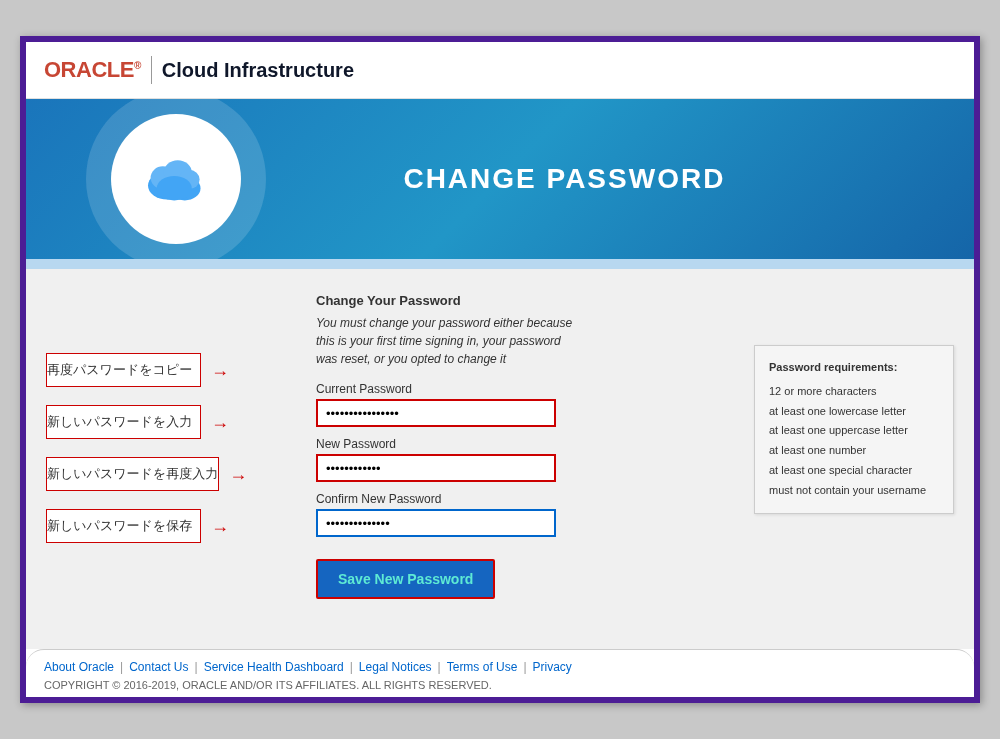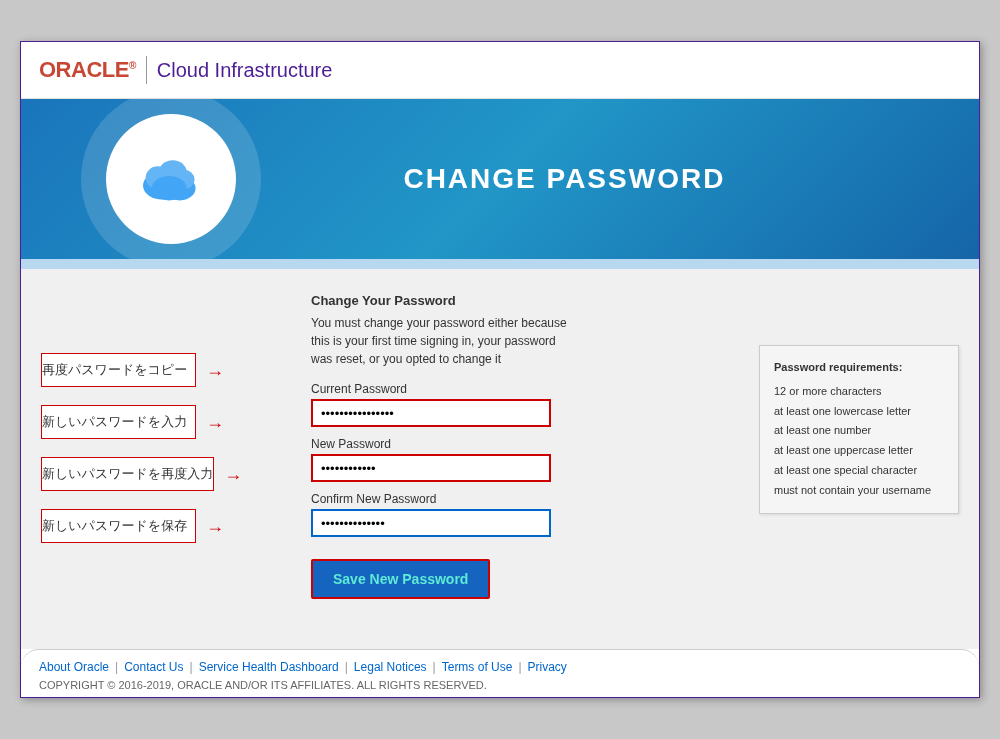--- a/index.html
+++ b/index.html
@@ -8,21 +8,21 @@
       font-family: Arial, Helvetica, sans-serif;
       font-size: 13px;
       display: flex;
       justify-content: center;
       align-items: center;
       min-height: 100vh;
     }
     .outer-wrapper {
       width: 960px;
       background: #fff;
-      border: 1px solid #4c1d95;
+      border: 6px solid #4c1d95;
       box-shadow: 2px 2px 8px rgba(0,0,0,0.3);
     }
     
     .header {
       padding: 14px 18px;
       background: #fff;
       display: flex;
       align-items: center;
       border-bottom: 1px solid #e0e0e0;
     }
@@ -43,22 +43,22 @@
       color: #c74634;
     }
     .header-divider {
       width: 1px;
       height: 28px;
       background: #999;
       margin: 0 10px;
     }
     .header-title {
       font-size: 20px;
-      color: #4c1d95;
-      font-weight: normal;
+      color: #0f172a;
+      font-weight: bold;
     }
 
     
     .banner {
       background: linear-gradient(135deg, #1a75bb 0%, #2196c7 50%, #1565a8 100%);
       height: 160px;
       position: relative;
       display: flex;
       align-items: center;
       overflow: hidden;
@@ -154,20 +154,21 @@
       font-size: 13px;
       color: #333;
       margin-bottom: 6px;
     }
     .form-description {
       font-size: 12px;
       color: #333;
       line-height: 1.5;
       margin-bottom: 14px;
       max-width: 260px;
+      font-style: italic;
     }
 
     
     .pw-requirements {
       position: absolute;
       right: 20px;
       top: 76px;
       background: #f5f5f5;
       border: 1px solid #ccc;
       padding: 12px 14px;
@@ -322,22 +323,22 @@
       </div>
 
       
       <button class="save-btn">Save New Password</button>
     </div>
 
     <div class="pw-requirements">
       <div class="pw-requirements-title">Password requirements:</div>
       <div>12 or more characters</div>
       <div>at least one lowercase letter</div>
+      <div>at least one uppercase letter</div>
       <div>at least one number</div>
-      <div>at least one uppercase letter</div>
       <div>at least one special character</div>
       <div>must not contain your username</div>
     </div>
 
   </div>
 
   <div class="footer">
     <div class="footer-links">
       <a class="footer-link" href="#">About Oracle</a>
       <span class="footer-sep">|</span>

